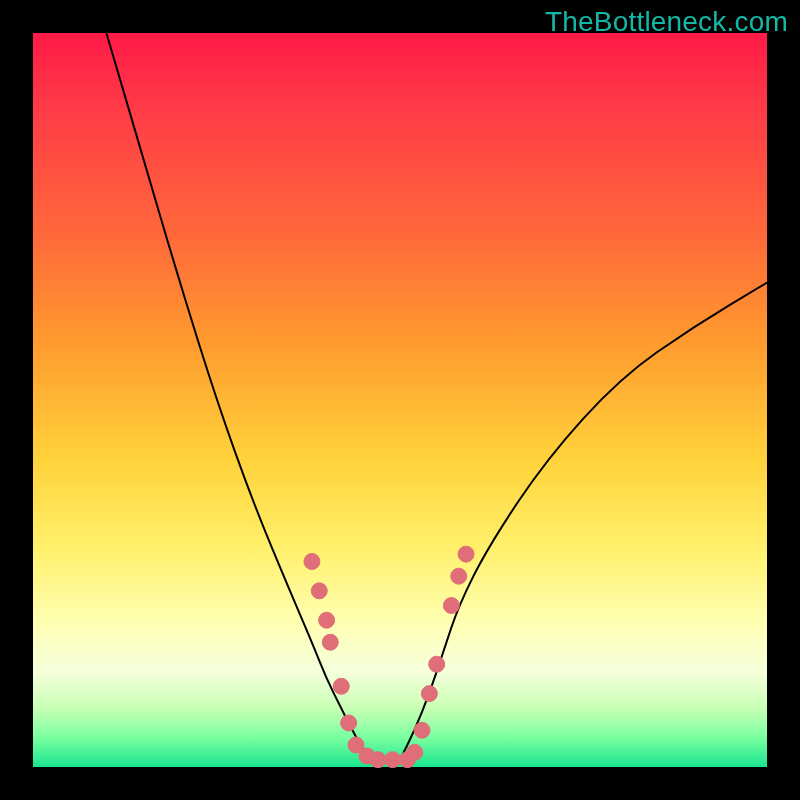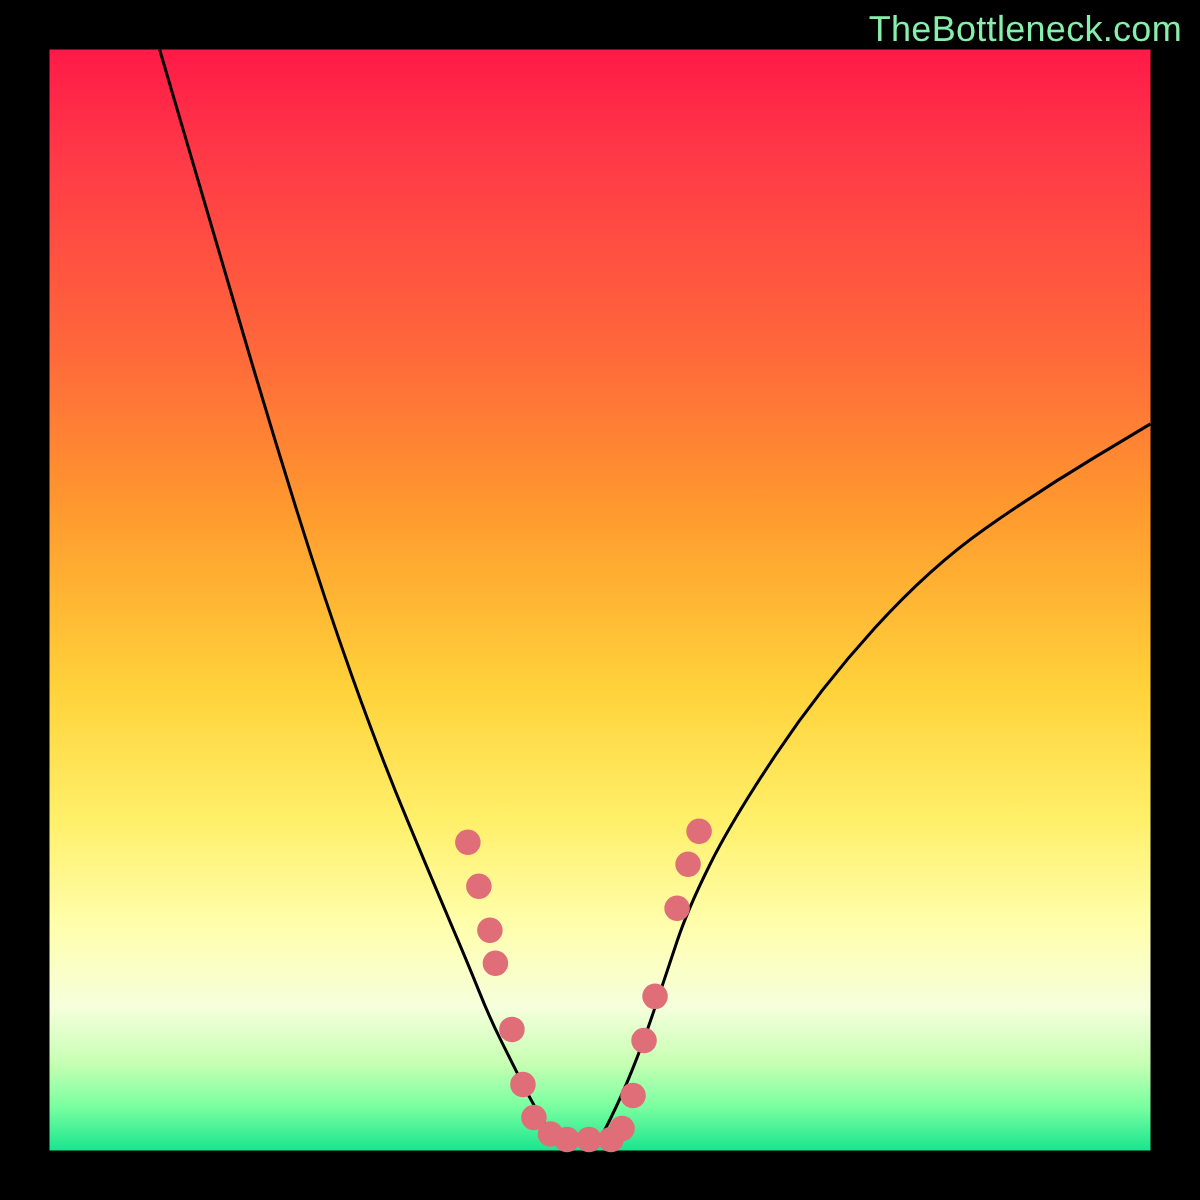--- a/index.html
+++ b/index.html
@@ -36,22 +36,22 @@
       #f5ffdc 87%,
       #c8ffb4 92%,
       #7affa0 96%,
       #19e58f 100%
     );
   }
   .watermark {
     position: absolute;
     top: 6px;
     right: 12px;
-    color: #86efac;
-    font-size: 24px;
+    color: #14b8a6;
+    font-size: 28px;
     font-weight: 400;
     letter-spacing: 0.2px;
     user-select: none;
   }
   svg.curves {
     position: absolute;
     left: 0;
     top: 0;
     width: 734px;
     height: 734px;

